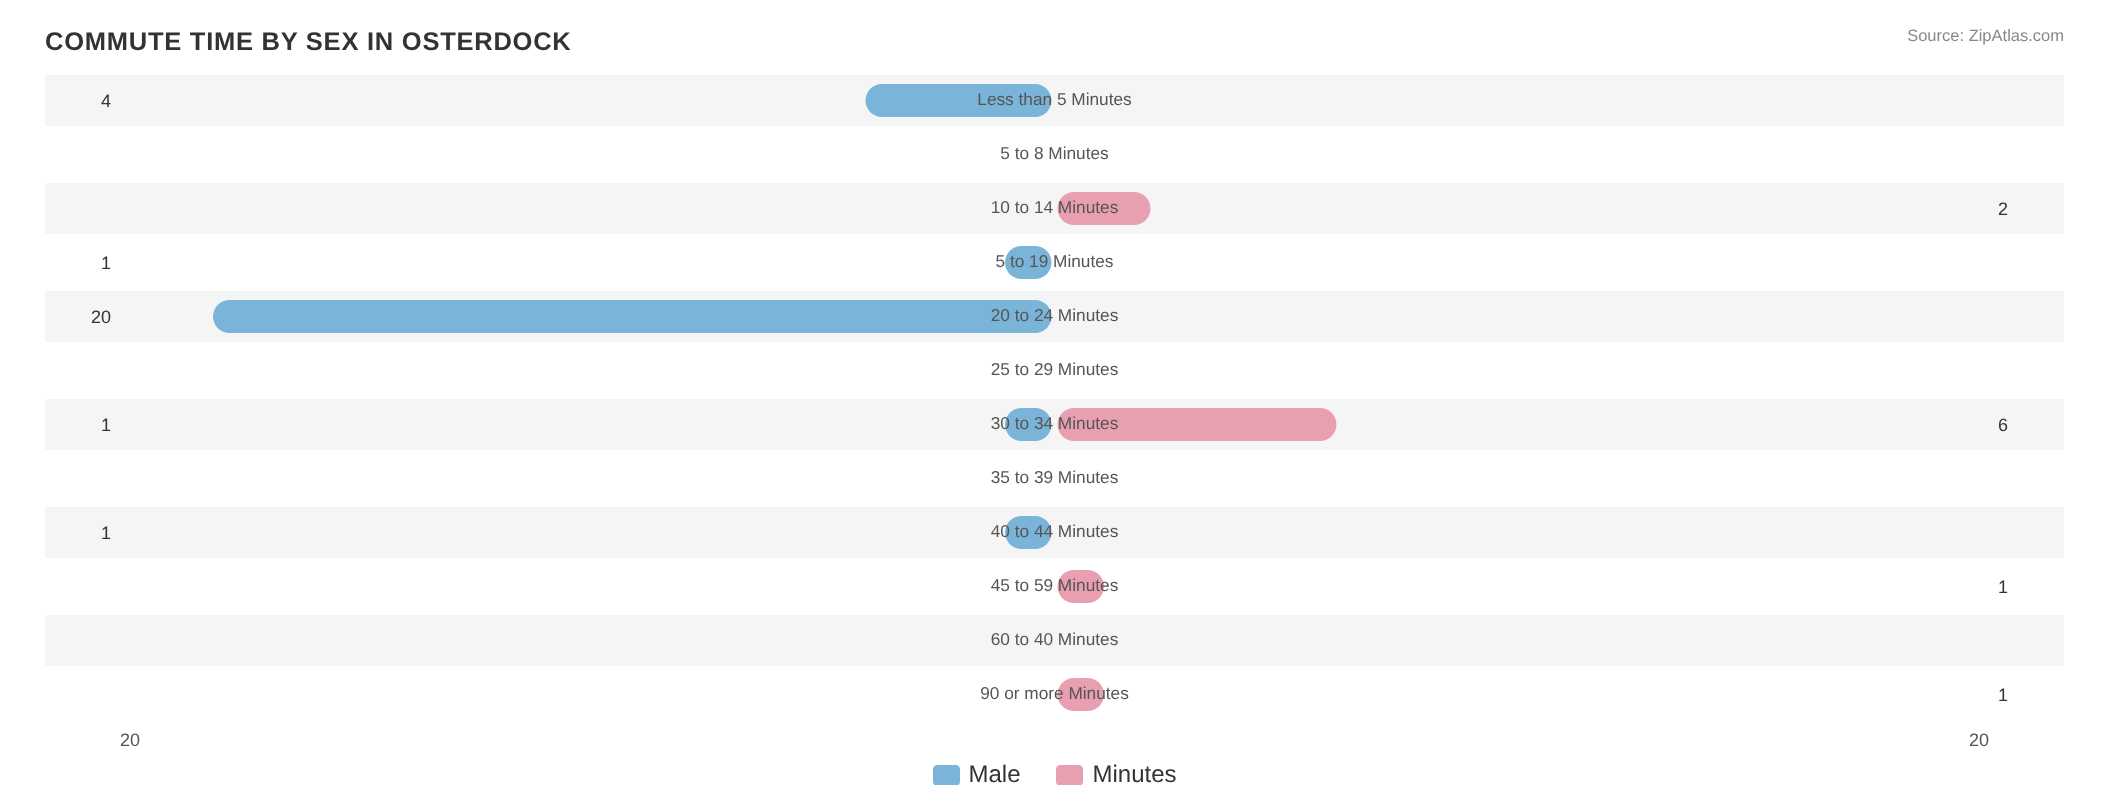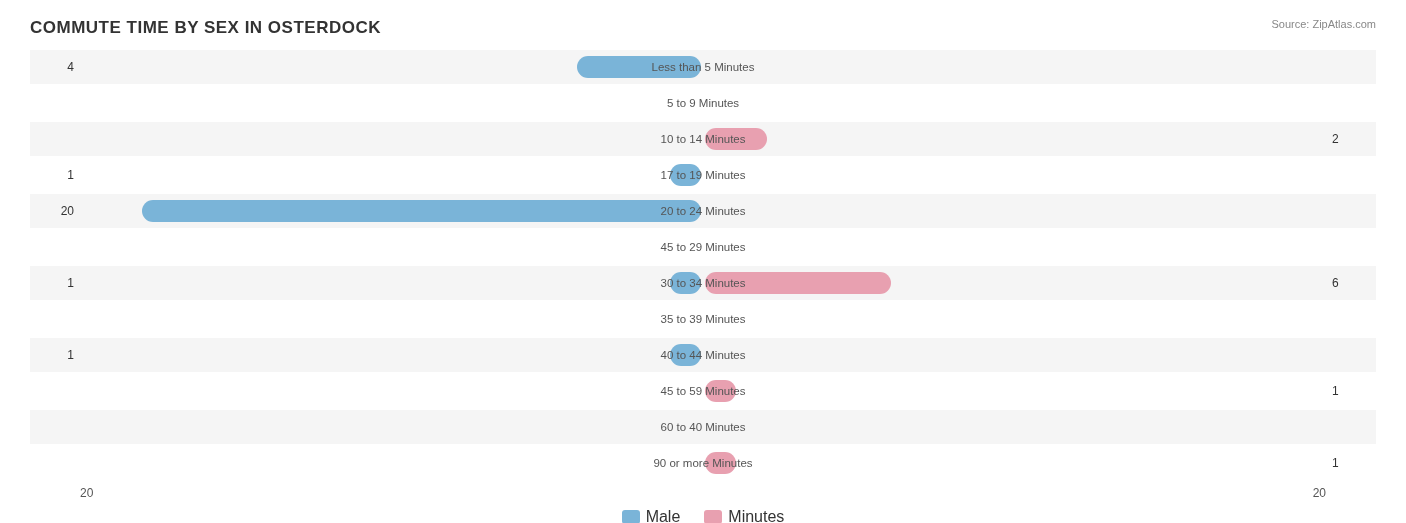--- a/index.html
+++ b/index.html
@@ -167,21 +167,21 @@
       </div>
     </div>
     <div class="right-value"></div>
   </div>
       <div class="row">
     <div class="left-value"></div>
     <div class="bars-section">
       <div class="male-bar-wrap">
         <div class="bar bar-male" style="width: 0%;"></div>
       </div>
-      <div class="label-center">5 to 9 Minutes</div>
+      <div class="label-center">5 to 8 Minutes</div>
       <div class="female-bar-wrap">
         <div class="bar bar-female" style="width: 0%;"></div>
       </div>
     </div>
     <div class="right-value"></div>
   </div>
       <div class="row">
     <div class="left-value"></div>
     <div class="bars-section">
       <div class="male-bar-wrap">
@@ -193,21 +193,21 @@
       </div>
     </div>
     <div class="right-value">2</div>
   </div>
       <div class="row">
     <div class="left-value">1</div>
     <div class="bars-section">
       <div class="male-bar-wrap">
         <div class="bar bar-male" style="width: 5%;"></div>
       </div>
-      <div class="label-center">17 to 19 Minutes</div>
+      <div class="label-center">5 to 19 Minutes</div>
       <div class="female-bar-wrap">
         <div class="bar bar-female" style="width: 0%;"></div>
       </div>
     </div>
     <div class="right-value"></div>
   </div>
       <div class="row">
     <div class="left-value">20</div>
     <div class="bars-section">
       <div class="male-bar-wrap">
@@ -219,21 +219,21 @@
       </div>
     </div>
     <div class="right-value"></div>
   </div>
       <div class="row">
     <div class="left-value"></div>
     <div class="bars-section">
       <div class="male-bar-wrap">
         <div class="bar bar-male" style="width: 0%;"></div>
       </div>
-      <div class="label-center">45 to 29 Minutes</div>
+      <div class="label-center">25 to 29 Minutes</div>
       <div class="female-bar-wrap">
         <div class="bar bar-female" style="width: 0%;"></div>
       </div>
     </div>
     <div class="right-value"></div>
   </div>
       <div class="row">
     <div class="left-value">1</div>
     <div class="bars-section">
       <div class="male-bar-wrap">

